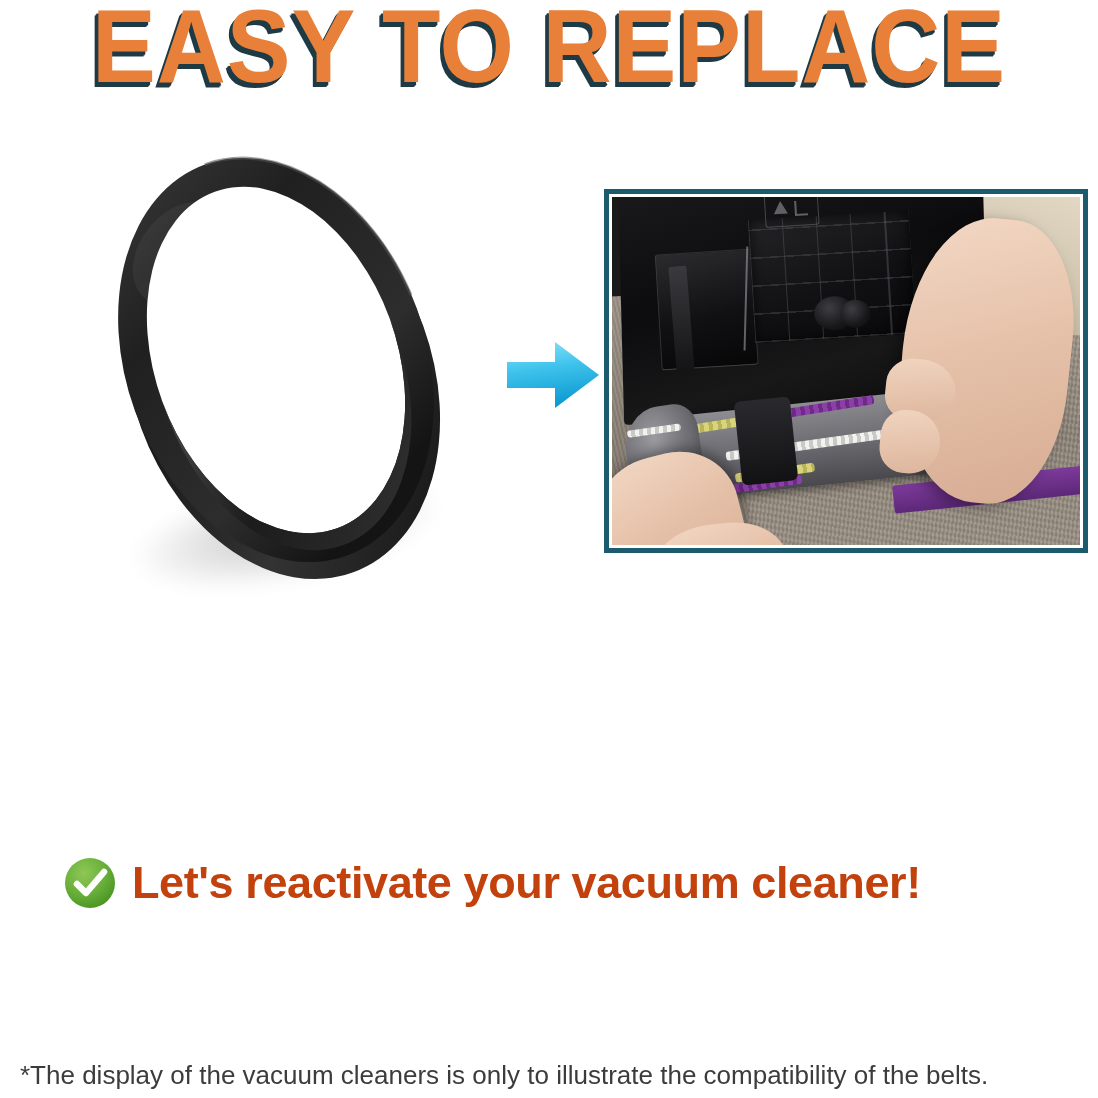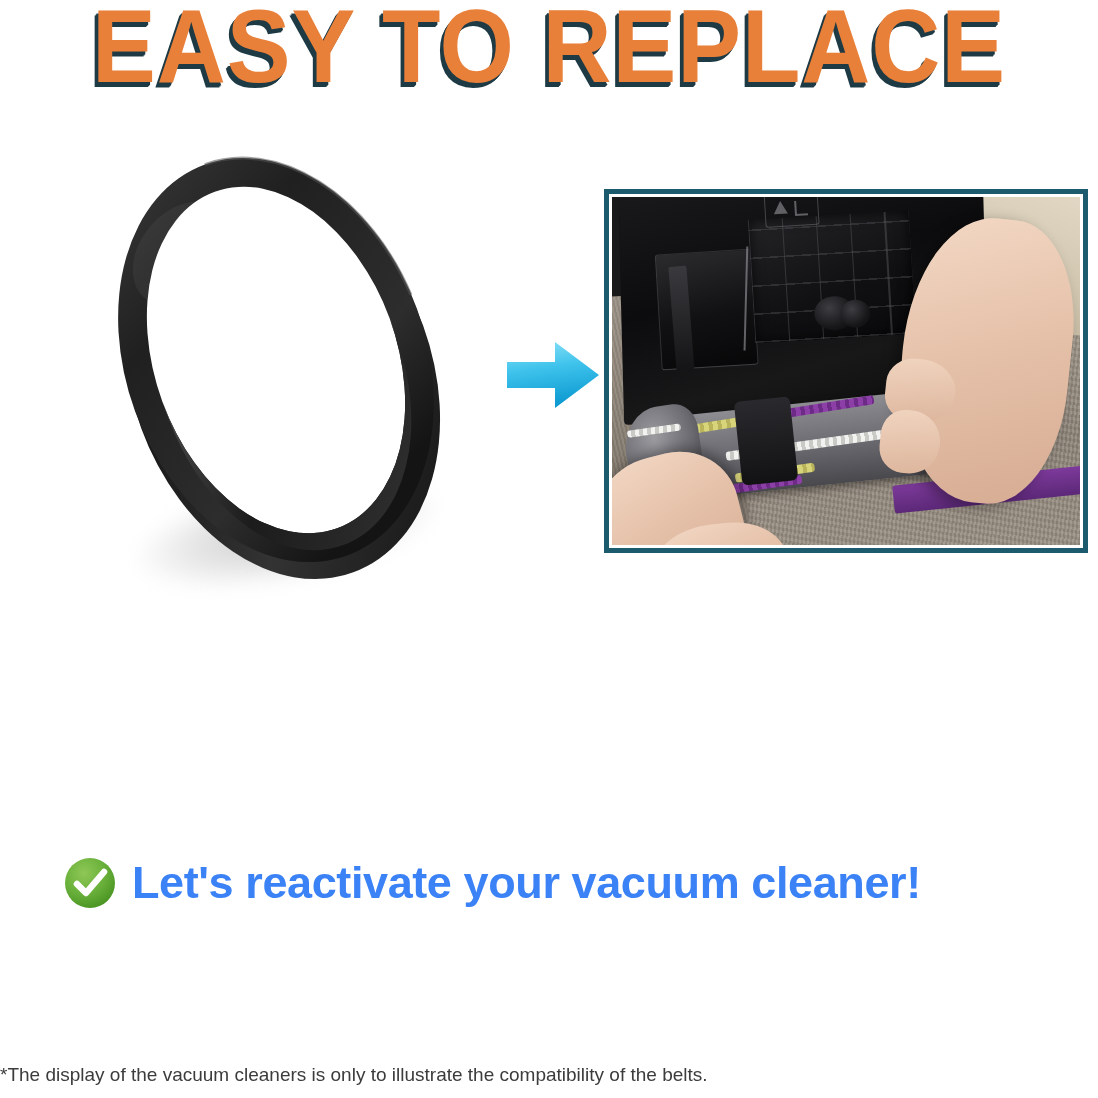--- a/index.html
+++ b/index.html
@@ -359,32 +359,32 @@
     width: 56px;
     height: 56px;
     flex: 0 0 56px;
   }
   #check-badge svg { display: block; }
   #reactivate-text {
     font-family: "Liberation Sans", sans-serif;
     font-weight: bold;
     font-size: 45px;
     line-height: 52px;
-    color: #3b82f6;
+    color: #c2410c;
     white-space: nowrap;
     letter-spacing: -0.4px;
   }
 
   
   #footnote {
     position: absolute;
-    left: 0;
+    left: 20px;
     top: 1062px;
     font-family: "Liberation Sans", sans-serif;
-    font-size: 19px;
+    font-size: 26px;
     line-height: 26px;
     color: #3c3c3c;
     white-space: nowrap;
   }
 </style>
 </head>
 <body>
 
 <div id="page">
 

